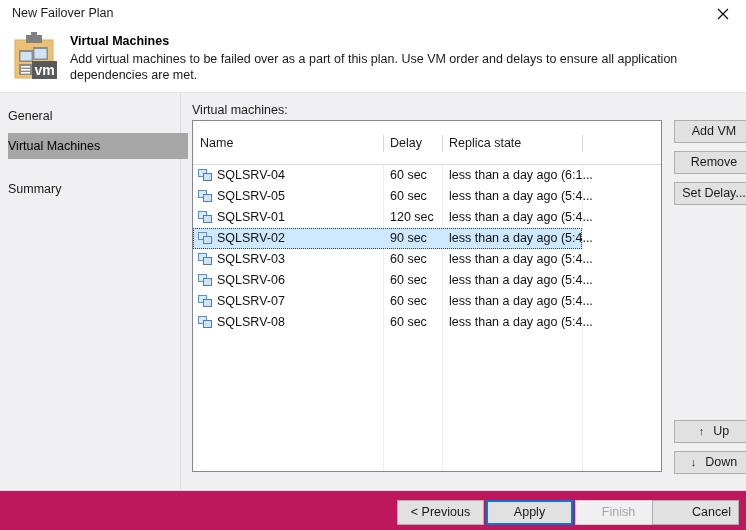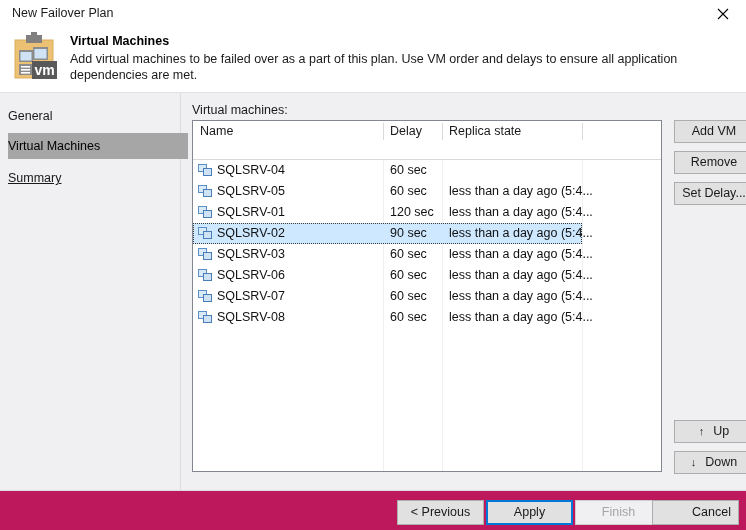--- a/index.html
+++ b/index.html
@@ -125,24 +125,25 @@
     left: 11px; top: 27px;
     width: 470px;
     height: 352px;
     background: #ffffff;
     border: 1px solid #828790;
     box-sizing: border-box;
     overflow: hidden;
   }
   #col-head {
     position: relative;
-    height: 39px;
+    height: 32px;
     background: #ffffff;
     border-bottom: 1px solid #d9d9d9;
     box-sizing: border-box;
+    margin-top: 12px;
   }
   .col-h {
     position: absolute;
     top: 0;
     height: 20px;
     line-height: 20px;
     font-size: 12.5px;
     color: #1a1a1a;
     box-sizing: border-box;
     padding-left: 7px;
@@ -292,21 +293,21 @@
   </div>
   <div id="header-title">Virtual Machines</div>
   <div id="header-desc">Add virtual machines to be failed over as a part of this plan. Use VM order and delays to ensure all application dependencies are met.</div>
 </div>
 
 <div id="body-area">
 
   <div id="sidebar">
     <div class="side-item" style="top:10px;"><span>General</span></div>
     <div class="side-item selected" style="top:40px;"><span>Virtual Machines</span></div>
-    <div class="side-item" style="top:72px;text-decoration:underline;"><span>Summary</span></div>
+    <div class="side-item" style="top:83px;"><span>Summary</span></div>
   </div>
 
   <div id="pane">
 
     <div id="list-label">Virtual machines:</div>
 
     <div id="listbox">
 
       <div id="col-head">
         <div class="col-h" style="left:0px;   width:190px;">Name</div>
@@ -324,20 +325,21 @@
         <div class="vline" style="left:249px; top:0;   height:330px;"></div>
         <div class="vline" style="left:389px; top:0;   height:330px;"></div>
 
         <div class="row">
           <span class="vmicon"><svg width="15" height="13" viewBox="0 0 15 13">
                 <rect x="0.5" y="0.5" width="8" height="7" fill="#d9eaf7" stroke="#5b8fc9"></rect>
                 <rect x="5.5" y="4.5" width="8" height="7" fill="#cfe3f5" stroke="#4a7ebb"></rect>
               </svg></span>
           <span class="cell name">SQLSRV-04</span>
           <span class="cell delay">60 sec</span>
+          <span class="cell state">less than a day ago (6:1...</span>
         </div>
 
         <div class="row">
           <span class="vmicon"><svg width="15" height="13" viewBox="0 0 15 13">
                 <rect x="0.5" y="0.5" width="8" height="7" fill="#d9eaf7" stroke="#5b8fc9"></rect>
                 <rect x="5.5" y="4.5" width="8" height="7" fill="#cfe3f5" stroke="#4a7ebb"></rect>
               </svg></span>
           <span class="cell name">SQLSRV-05</span>
           <span class="cell delay">60 sec</span>
           <span class="cell state">less than a day ago (5:4...</span>

